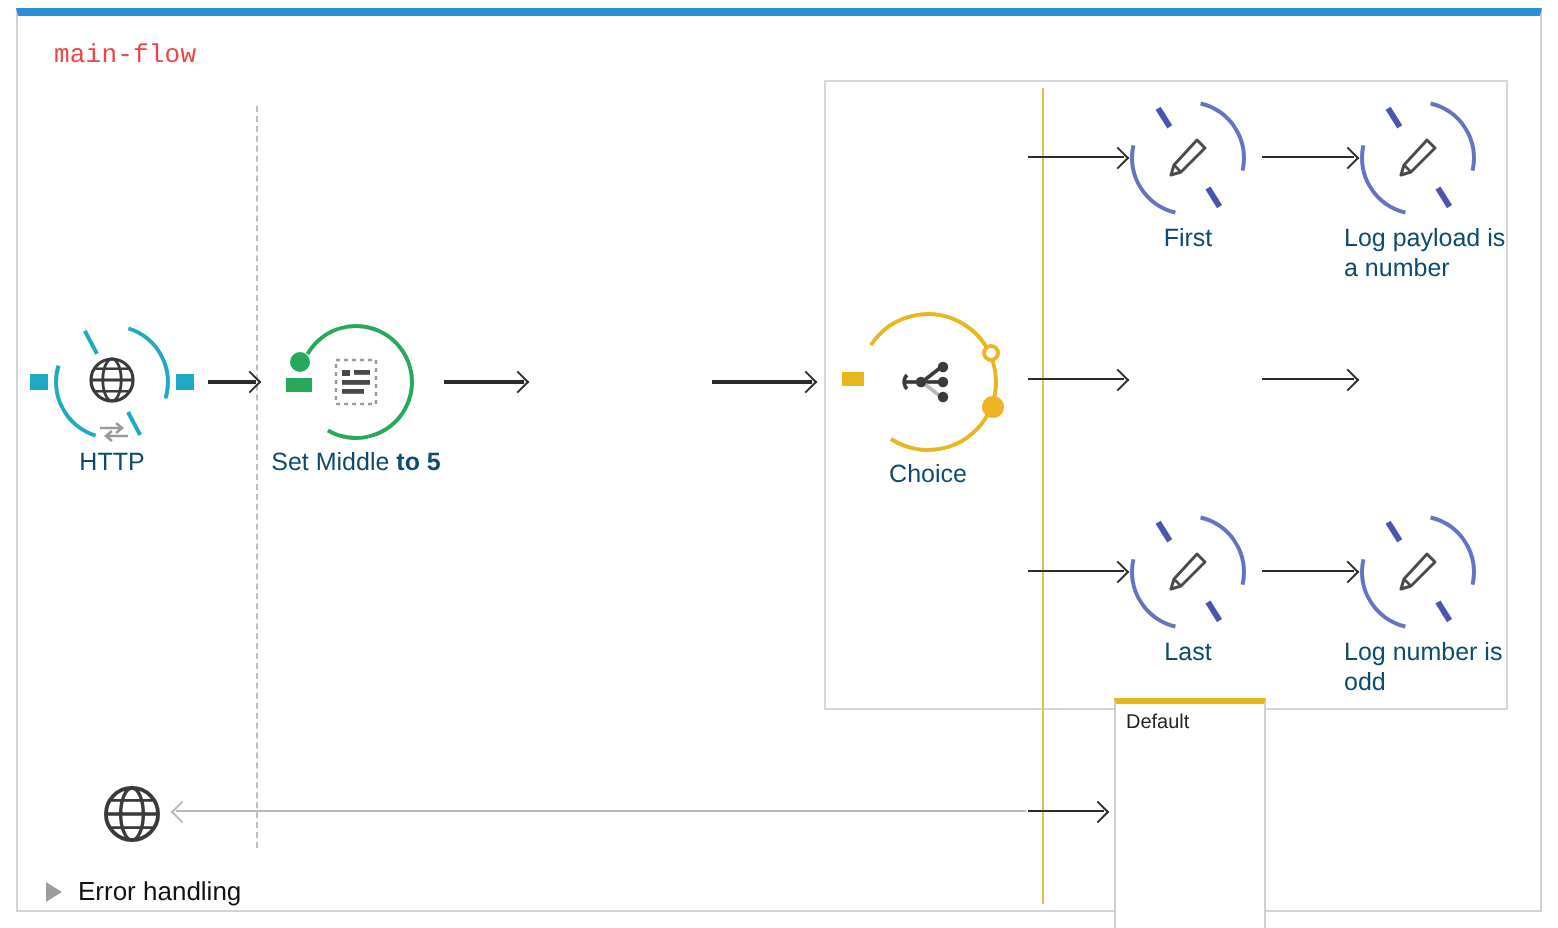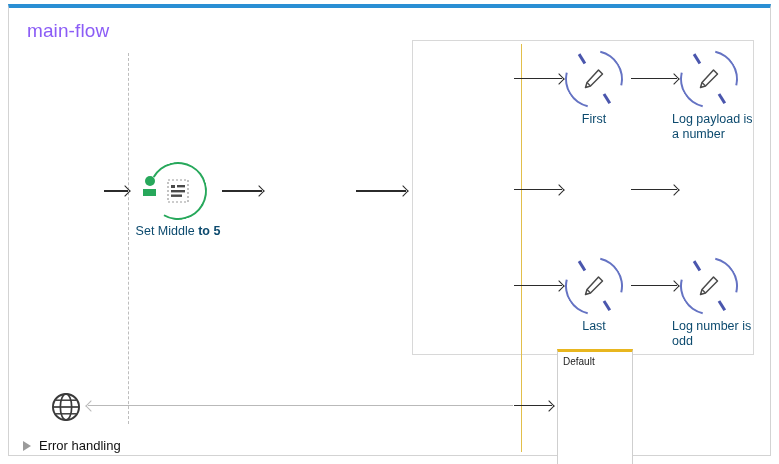--- a/index.html
+++ b/index.html
@@ -19,24 +19,25 @@
     left:8px;top:4px;
     width:763px;height:452px;
     border:1px solid #d3d3d3;
     border-top:4px solid #2a8fd4;
     background:#fff;
     box-sizing:border-box;
   }
   .flow-title{
     position:absolute;
     left:18px;top:12px;
-    font-size:19px;
-    color:#8b5cf6;
+    font-size:13px;
+    color:#ef4444;
     letter-spacing:.1px;
     white-space:nowrap;
+    font-family:Liberation Mono, monospace;
   }
 
   
   .divider-dashed{
     position:absolute;
     left:119px;top:45px;
     width:0;height:371px;
     border-left:1px dashed #bdbdbd;
   }
 
@@ -231,20 +232,37 @@
 <body>
 
 <div id="canvas">
 
   <div class="flow-frame">
 
     <div class="flow-title">main-flow</div>
 
     <div class="divider-dashed"></div>
 
+    <div class="node" style="left:18px;top:154px;">
+      <div class="ring ring-http"></div>
+      <div class="http-tab l"></div>
+      <div class="http-tab r"></div>
+      <svg class="glyph" width="30" height="30" viewBox="0 0 30 30">
+        <circle cx="15" cy="14" r="10.5" fill="none" stroke="#3a3a3a" stroke-width="1.6"></circle>
+        <ellipse cx="15" cy="14" rx="4.6" ry="10.5" fill="none" stroke="#3a3a3a" stroke-width="1.4"></ellipse>
+        <line x1="4.5" y1="14" x2="25.5" y2="14" stroke="#3a3a3a" stroke-width="1.4"></line>
+        <path d="M6.2 8.4 H23.8" stroke="#3a3a3a" stroke-width="1.2"></path>
+        <path d="M6.2 19.6 H23.8" stroke="#3a3a3a" stroke-width="1.2"></path>
+      </svg>
+      <svg style="position:absolute;left:22px;top:48px;" width="16" height="12" viewBox="0 0 16 12">
+        <path d="M1 4 H12 M9 1.5 L12 4 L9 6.5" fill="none" stroke="#9a9a9a" stroke-width="1.3"></path>
+        <path d="M15 8 H4 M7 5.5 L4 8 L7 10.5" fill="none" stroke="#9a9a9a" stroke-width="1.3"></path>
+      </svg>
+      <div class="node-label">HTTP</div>
+    </div>
 
     <div class="arrow" style="left:95px;top:182px;width:24px;"></div>
 
     <div class="node" style="left:140px;top:154px;">
       <div class="ring ring-green"></div>
       <div class="green-dot"></div>
       <div class="green-bar"></div>
       <svg class="glyph" width="28" height="28" viewBox="0 0 28 28">
         <rect x="4" y="3" width="20" height="22" fill="none" stroke="#9a9a9a" stroke-width="1.2" stroke-dasharray="2 2"></rect>
         <rect x="7" y="8" width="4" height="3" fill="#4a4a4a"></rect>
@@ -259,20 +277,38 @@
     </div>
 
     <div class="arrow" style="left:213px;top:182px;width:40px;"></div>
 
 
     <div class="arrow" style="left:347px;top:182px;width:50px;"></div>
 
     <div class="choice-scope"></div>
     <div class="choice-spine"></div>
 
+    <div class="node" style="left:420px;top:148px;">
+      <div class="ring ring-choice"></div>
+      <div class="choice-tab"></div>
+      <div class="choice-dot-fill"></div>
+      <div class="choice-dot-open"></div>
+      <svg class="glyph" width="34" height="34" viewBox="0 0 34 34">
+        <path d="M14 17 L6 17" stroke="#3a3a3a" stroke-width="1.8" fill="none"></path>
+        <path d="M14 17 L23 10" stroke="#3a3a3a" stroke-width="1.8" fill="none"></path>
+        <path d="M14 17 L23 17" stroke="#3a3a3a" stroke-width="1.8" fill="none"></path>
+        <path d="M14 17 L23 24" stroke="#b9b9b9" stroke-width="1.8" fill="none"></path>
+        <circle cx="13.5" cy="17" r="2.6" fill="#3a3a3a"></circle>
+        <circle cx="24.5" cy="9.5" r="2.6" fill="#3a3a3a"></circle>
+        <circle cx="24.5" cy="17" r="2.6" fill="#3a3a3a"></circle>
+        <circle cx="24.5" cy="24.5" r="2.6" fill="#3a3a3a"></circle>
+        <path d="M6.5 13.5 A5 5 0 0 0 6.5 20.5" stroke="#3a3a3a" stroke-width="1.8" fill="none"></path>
+      </svg>
+      <div class="node-label" style="top:74px;">Choice</div>
+    </div>
 
     <div class="arrow thin" style="left:505px;top:70px;width:48px;"></div>
     <div class="node" style="left:556px;top:42px;">
       <div class="ring ring-purple"></div>
       <svg class="glyph" width="26" height="26" viewBox="0 0 26 26">
         <path d="M17.5 4 L21.5 8 L9.5 20 L4.5 21.5 L6 16.5 Z" fill="#fff" stroke="#4a4a4a" stroke-width="1.5" stroke-linejoin="round"></path>
         <path d="M6 16.5 L9.5 20" stroke="#4a4a4a" stroke-width="1.3"></path>
       </svg>
       <div class="node-label">First</div>
     </div>

